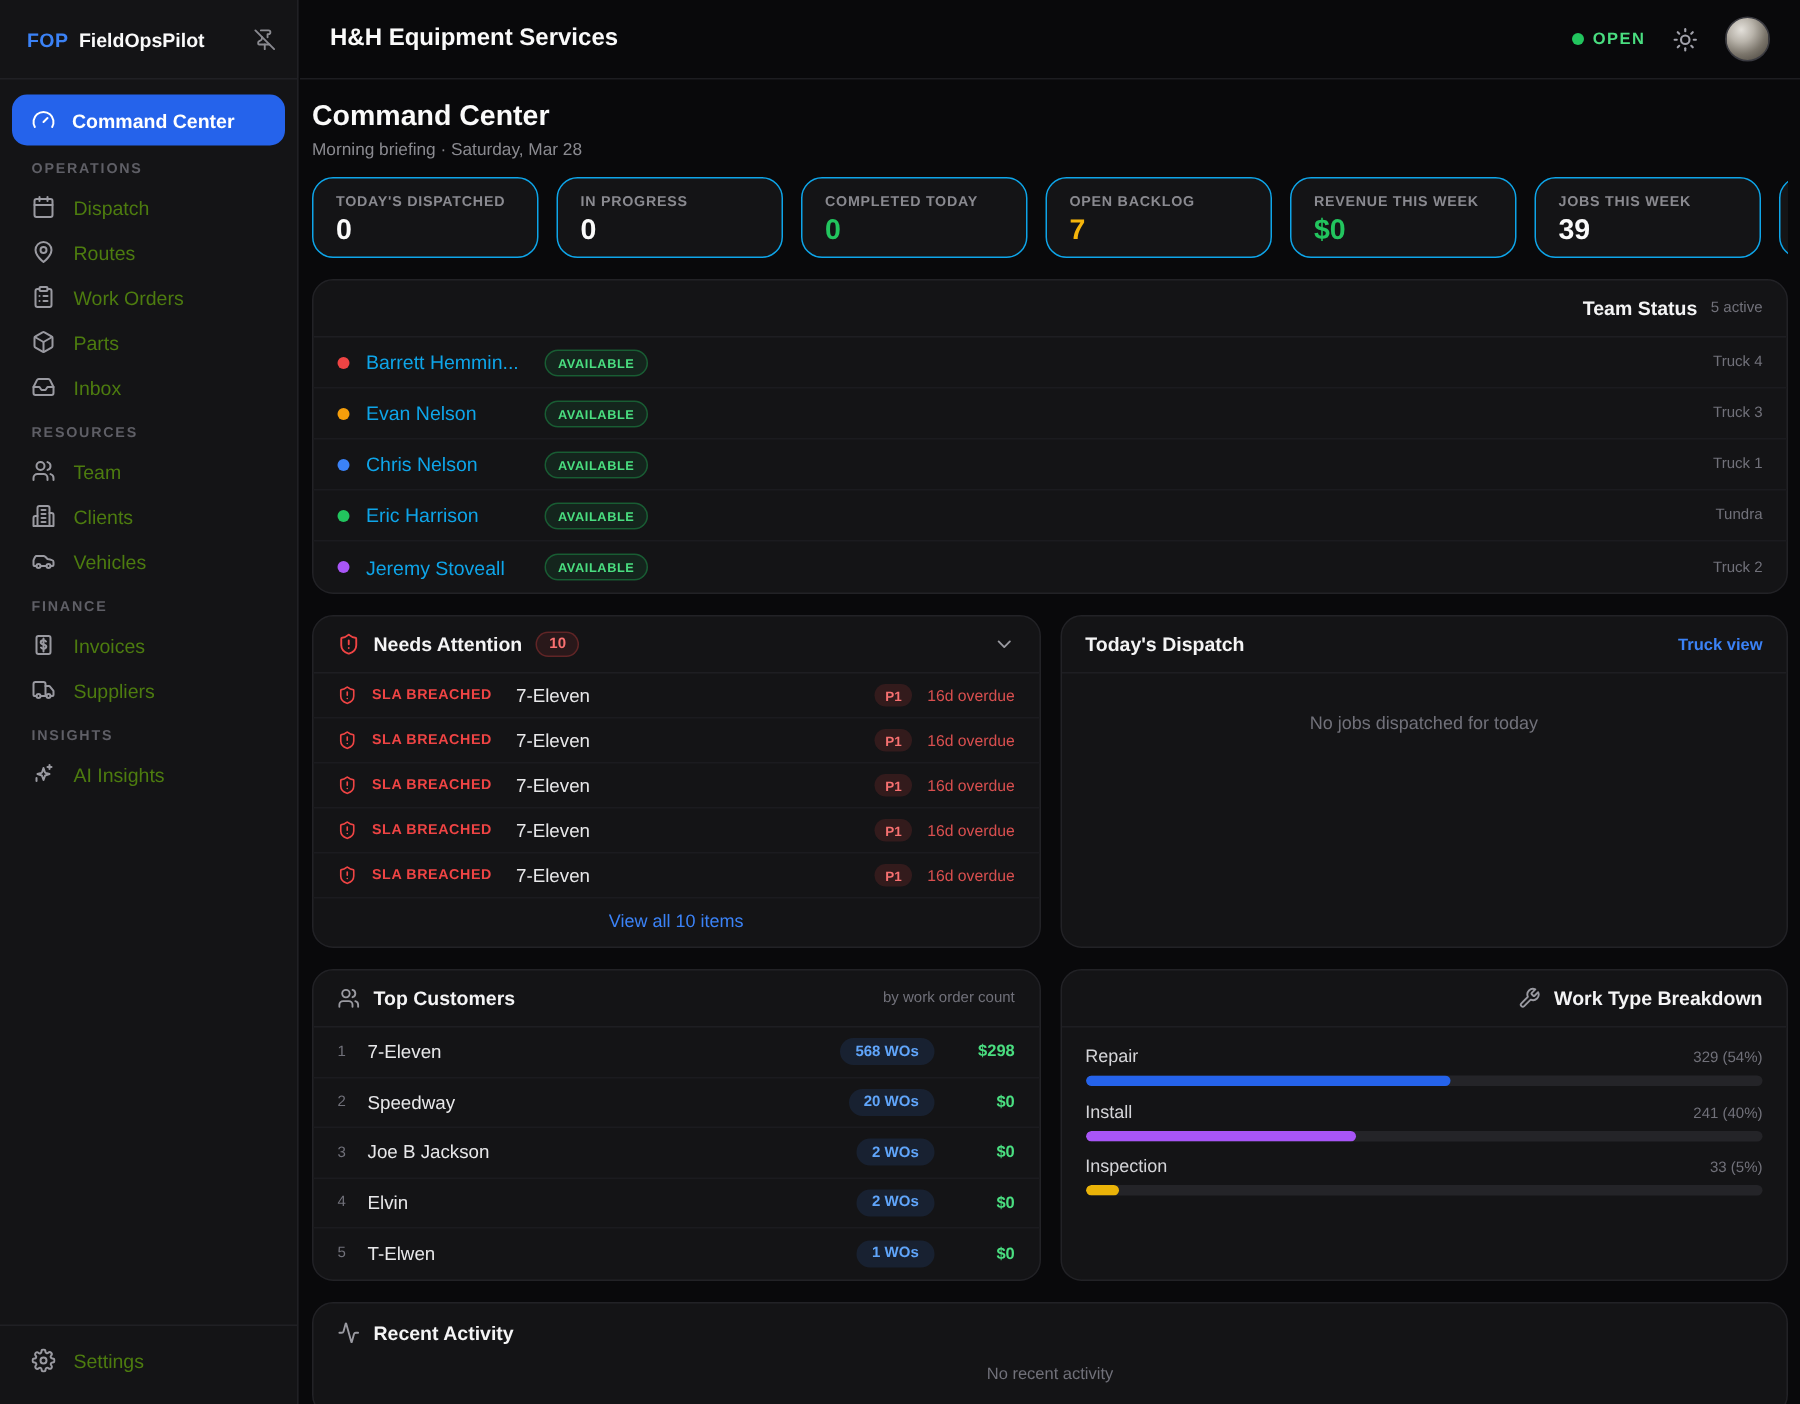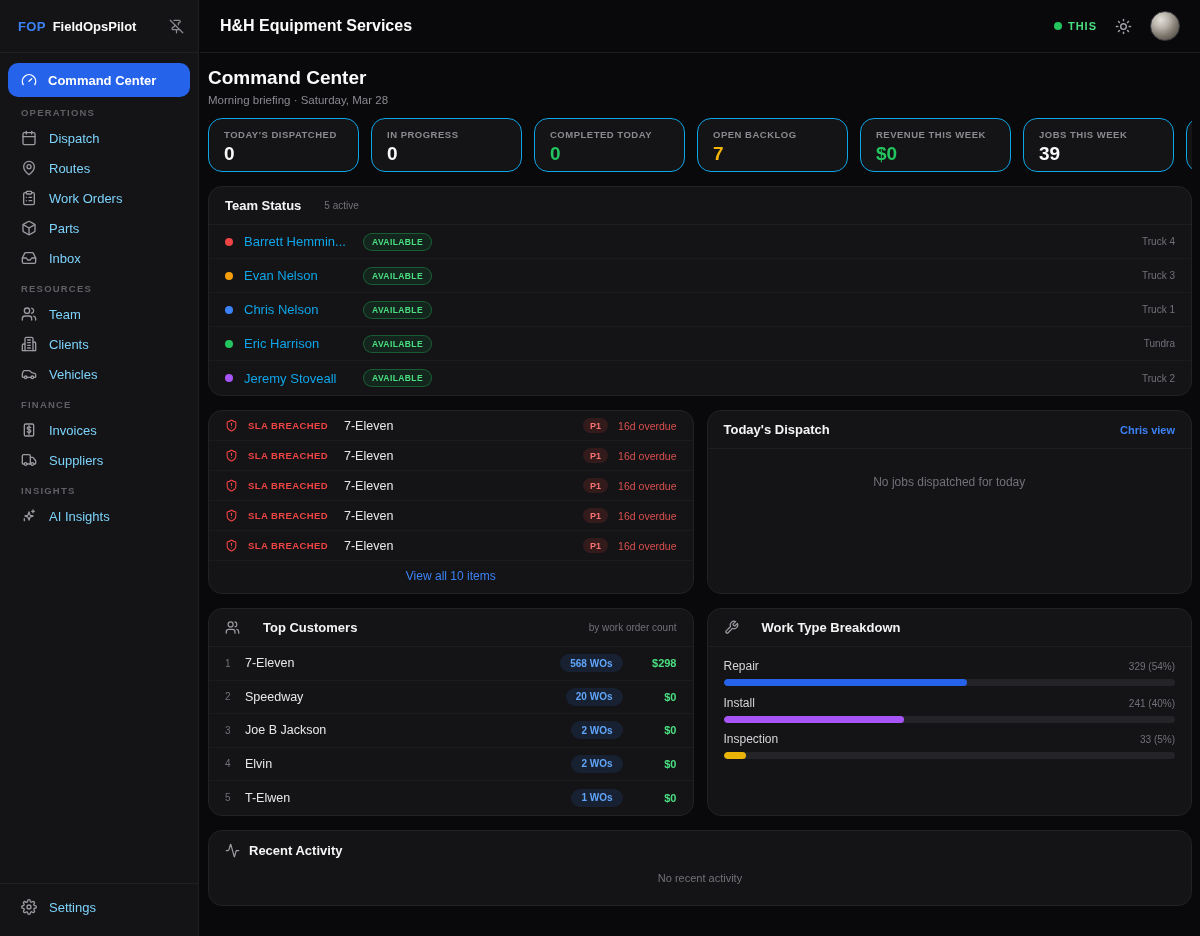--- a/index.html
+++ b/index.html
@@ -15,21 +15,21 @@
     display:flex; align-items:center; padding:0 14px 0 18px; gap:7px; }
   .brand-abbr { color:#3b82f6; font-weight:700; font-size:13px; letter-spacing:.3px; }
   .brand-name { color:#fafafa; font-weight:700; font-size:13px; }
   .pin-btn { margin-left:auto; color:#8a8a90; background:none; border:none; cursor:pointer; }
   .sb-nav { padding:10px 8px 0; flex:1; overflow:hidden; }
   .nav-active { display:flex; align-items:center; gap:11px; background:#2563eb; color:#fff;
     border-radius:10px; height:34px; padding:0 13px; font-size:13px; font-weight:600; margin-bottom:6px; cursor:pointer; }
   .nav-section { font-size:9.5px; font-weight:700; letter-spacing:1.2px; color:#5f5f66;
     margin:10px 13px 5px; text-transform:uppercase; }
   .nav-item { display:flex; align-items:center; gap:12px; height:30px; padding:0 13px;
-    color:#7dd3fc; font-size:13px; border-radius:8px; cursor:pointer; }
+    color:#4d7c0f; font-size:13px; border-radius:8px; cursor:pointer; }
   .nav-item .ic { color:#9a9aa1; }
   .sb-footer { flex:none; border-top:1px solid #202024; padding:8px 8px 14px; }
 
   
   .topbar { position:absolute; left:200px; top:0; right:0; height:53px;
     border-bottom:1px solid #1d1d21; display:flex; align-items:center; padding:0 20px; }
   .topbar-title { font-size:16px; font-weight:700; color:#fafafa; }
   .topbar-right { margin-left:auto; display:flex; align-items:center; gap:18px; }
   .live { display:flex; align-items:center; gap:6px; font-size:11px; font-weight:700;
     color:#4ade80; letter-spacing:1px; }
@@ -44,22 +44,22 @@
   .page-sub { font-size:11.5px; color:#8a8a90; margin-top:5px; }
 
   .kpi-row { display:flex; gap:12px; margin-top:12px; overflow:hidden; }
   .kpi-card { flex:0 0 151px; height:54px; background:#141416; border:1px solid #0ea5e9;
     border-radius:14px; padding:10px 15px; cursor:pointer; }
   .kpi-label { font-size:9.5px; font-weight:600; color:#8a8a90; letter-spacing:.5px; white-space:nowrap; }
   .kpi-value { font-size:19px; font-weight:700; color:#fafafa; margin-top:3px; }
   .kpi-value.green { color:#22c55e; } .kpi-value.amber { color:#f5b50b; }
 
   .panel { background:#141416; border:1px solid #222226; border-radius:14px; overflow:hidden; }
-  .panel-head { display:flex; align-items:center; gap:23px; padding:0 16px; height:38px;
-    border-bottom:1px solid #1e1e22; }
+  .panel-head { display:flex; align-items:center; gap:9px; padding:0 16px; height:38px;
+    border-bottom:1px solid #1e1e22;justify-content:flex-end; }
   .panel-title { font-size:13px; font-weight:700; color:#f4f4f5; }
   .panel-note { font-size:10px; color:#71717a; }
   .ml-auto { margin-left:auto; }
 
   .stack { display:flex; flex-direction:column; gap:14px; margin-top:14px; }
   .grid2 { display:grid; grid-template-columns:1fr 1fr; gap:13px; }
 
   
   .team-row { display:flex; align-items:center; gap:11px; height:34px; padding:0 16px;
     border-bottom:1px solid #1b1b1f; cursor:pointer; }
@@ -279,21 +279,21 @@
       <span>Settings</span>
     </div>
   </div>
 </aside>
 
 <header class="topbar">
   <div class="topbar-title">H&amp;H Equipment Services</div>
   <div class="topbar-right">
     <div class="live">
       <span class="live-dot"></span>
-      <span>THIS</span>
+      <span>OPEN</span>
     </div>
     <button class="icon-btn">
       <span><svg width="17" height="17" viewBox="0 0 24 24" fill="none" stroke="currentColor" stroke-width="2" stroke-linecap="round" stroke-linejoin="round">
             <circle cx="12" cy="12" r="4"></circle>
             <path d="M12 2v2"></path>
             <path d="M12 20v2"></path>
             <path d="m4.93 4.93 1.41 1.41"></path>
             <path d="m17.66 17.66 1.41 1.41"></path>
             <path d="M2 12h2"></path>
             <path d="M20 12h2"></path>
@@ -371,20 +371,36 @@
       <div class="team-row">
         <span class="dot" style="background: rgb(168, 85, 247);"></span>
         <span class="team-name">Jeremy Stoveall</span>
         <span class="badge-avail">AVAILABLE</span>
         <span class="team-vehicle">Truck 2</span>
       </div>
     </section>
 
     <div class="grid2">
       <section class="panel">
+        <div class="panel-head">
+          <span class="red">
+              <svg width="15" height="15" viewBox="0 0 24 24" fill="none" stroke="currentColor" stroke-width="2" stroke-linecap="round" stroke-linejoin="round">
+                <path d="M20 13c0 5-3.5 7.5-7.66 8.95a1 1 0 0 1-.67-.01C7.5 20.5 4 18 4 13V6a1 1 0 0 1 1-1c2 0 4.5-1.2 6.24-2.72a1 1 0 0 1 1.52 0C14.51 3.81 17 5 19 5a1 1 0 0 1 1 1z"></path>
+                <path d="M12 8v4"></path>
+                <path d="M12 16h.01"></path>
+              </svg>
+            </span>
+          <span class="panel-title">Needs Attention</span>
+          <span class="att-count">10</span>
+          <span class="ml-auto muted">
+              <svg width="15" height="15" viewBox="0 0 24 24" fill="none" stroke="currentColor" stroke-width="2" stroke-linecap="round" stroke-linejoin="round">
+                <path d="m6 9 6 6 6-6"></path>
+              </svg>
+            </span>
+        </div>
         <div class="att-row">
           <span class="red">
               <svg width="13" height="13" viewBox="0 0 24 24" fill="none" stroke="currentColor" stroke-width="2" stroke-linecap="round" stroke-linejoin="round">
                 <path d="M20 13c0 5-3.5 7.5-7.66 8.95a1 1 0 0 1-.67-.01C7.5 20.5 4 18 4 13V6a1 1 0 0 1 1-1c2 0 4.5-1.2 6.24-2.72a1 1 0 0 1 1.52 0C14.51 3.81 17 5 19 5a1 1 0 0 1 1 1z"></path>
                 <path d="M12 8v4"></path>
                 <path d="M12 16h.01"></path>
               </svg>
             </span>
           <span class="att-tag">SLA BREACHED</span>
           <span class="att-client">7-Eleven</span>
@@ -452,21 +468,21 @@
               <span class="badge-p1">P1</span>
               <span class="att-overdue">16d overdue</span>
             </span>
         </div>
         <div class="att-footer">View all 10 items</div>
       </section>
 
       <section class="panel">
         <div class="panel-head">
           <span class="panel-title">Today's Dispatch</span>
-          <span class="ml-auto" style="font-size:11px;font-weight:700;color:#3b82f6;cursor:pointer;">Chris view</span>
+          <span class="ml-auto" style="font-size:11px;font-weight:700;color:#3b82f6;cursor:pointer;">Truck view</span>
         </div>
         <div class="empty-body" style="padding-top:26px;">No jobs dispatched for today</div>
       </section>
     </div>
 
     <div class="grid2">
       <section class="panel">
         <div class="panel-head">
           <span class="muted">
               <svg width="15" height="15" viewBox="0 0 24 24" fill="none" stroke="currentColor" stroke-width="2" stroke-linecap="round" stroke-linejoin="round">

